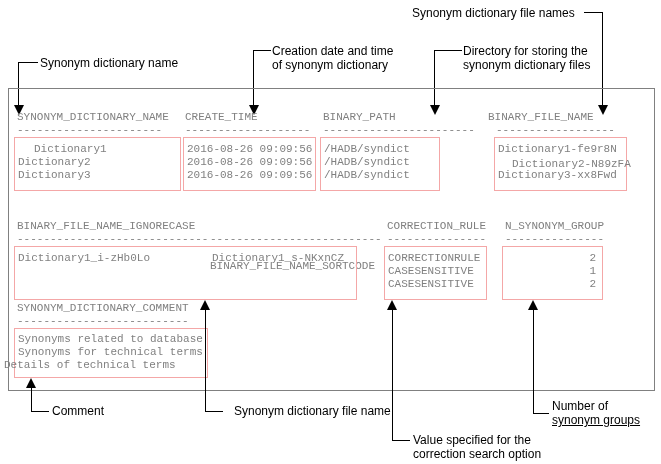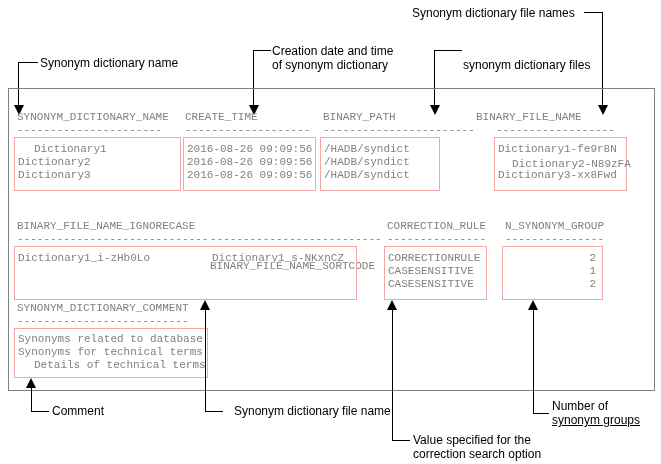--- a/index.html
+++ b/index.html
@@ -90,20 +90,21 @@
 </head>
 <body>
 
 <div id="stage">
 
   <div class="callout" style="left:40px; top:56px;">Synonym dictionary name</div>
 
   <div class="callout" style="left:272px; top:44px;">Creation date and time</div>
   <div class="callout" style="left:272px; top:58px;">of synonym dictionary</div>
 
+  <div class="callout" style="left:463px; top:44px;">Directory for storing the</div>
   <div class="callout" style="left:463px; top:58px;">synonym dictionary files</div>
 
   <div class="callout" style="left:412px; top:6px;">Synonym dictionary file names</div>
 
   <div class="lh" style="left:18px; top:62px; width:20px;"></div>
   <div class="lv" style="left:18px; top:62px; height:47px;"></div>
   <div class="arrow-down" style="left:14px; top:105px;"></div>
 
   <div class="lh" style="left:253px; top:50px; width:18px;"></div>
   <div class="lv" style="left:253px; top:50px; height:59px;"></div>
@@ -121,21 +122,21 @@
 
   <div class="mono" style="left:17px; top:111px;">SYNONYM_DICTIONARY_NAME</div>
   <div class="mono" style="left:17px; top:124px;">----------------------</div>
 
   <div class="mono" style="left:185px; top:111px;">CREATE_TIME</div>
   <div class="mono" style="left:185px; top:124px;">-------------------</div>
 
   <div class="mono" style="left:323px; top:111px;">BINARY_PATH</div>
   <div class="mono" style="left:323px; top:124px;">-----------------------</div>
 
-  <div class="mono" style="left:476px; top:111px;">BINARY_FILE_NAME</div>
+  <div class="mono" style="left:488px; top:111px;">BINARY_FILE_NAME</div>
   <div class="mono" style="left:496px; top:124px;">------------------</div>
 
   <div class="pinkbox" style="left:14px; top:137px; width:167px; height:54px;"></div>
   <div class="pinkbox" style="left:183px; top:137px; width:133px; height:54px;"></div>
   <div class="pinkbox" style="left:320px; top:137px; width:120px; height:54px;"></div>
   <div class="pinkbox" style="left:494px; top:137px; width:133px; height:54px;"></div>
 
   <div class="mono" style="left:18px; top:143px;padding-left:16px;">Dictionary1</div>
   <div class="mono" style="left:18px; top:156px;">Dictionary2</div>
   <div class="mono" style="left:18px; top:169px;">Dictionary3</div>
@@ -179,21 +180,21 @@
   <div class="mono right" style="left:502px; top:265px; width:94px;">1</div>
   <div class="mono right" style="left:502px; top:278px; width:94px;">2</div>
 
   <div class="mono" style="left:17px; top:302px;">SYNONYM_DICTIONARY_COMMENT</div>
   <div class="mono" style="left:17px; top:315px;">--------------------------</div>
 
   <div class="pinkbox" style="left:14px; top:328px; width:194px; height:50px;"></div>
 
   <div class="mono" style="left:18px; top:333px;">Synonyms related to database</div>
   <div class="mono" style="left:18px; top:346px;">Synonyms for technical terms</div>
-  <div class="mono" style="left:34px; top:359px;">Details of technical terms</div>
+  <div class="mono" style="left:4px; top:359px;">Details of technical terms</div>
 
   <div class="arrow-up" style="left:26px; top:378px;"></div>
   <div class="lv" style="left:31px; top:388px; height:23px;"></div>
   <div class="lh" style="left:31px; top:411px; width:18px;"></div>
   <div class="callout" style="left:52px; top:404px;">Comment</div>
 
   <div class="arrow-up" style="left:200px; top:300px;"></div>
   <div class="lv" style="left:205px; top:310px; height:101px;"></div>
   <div class="lh" style="left:205px; top:411px; width:18px;"></div>
   <div class="callout" style="left:234px; top:404px;">Synonym dictionary file name</div>

